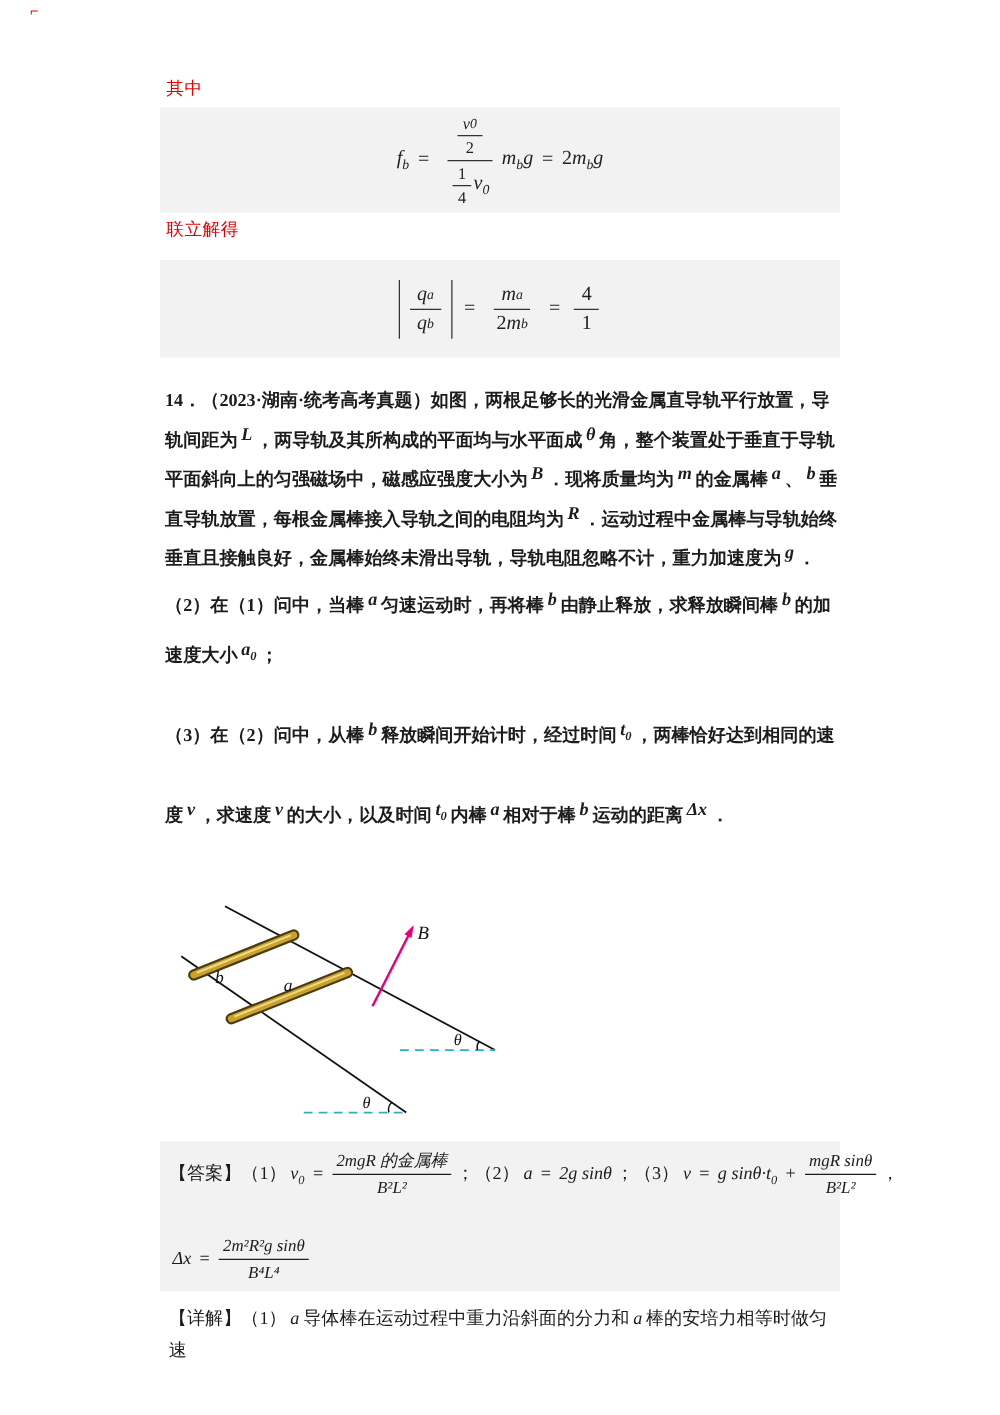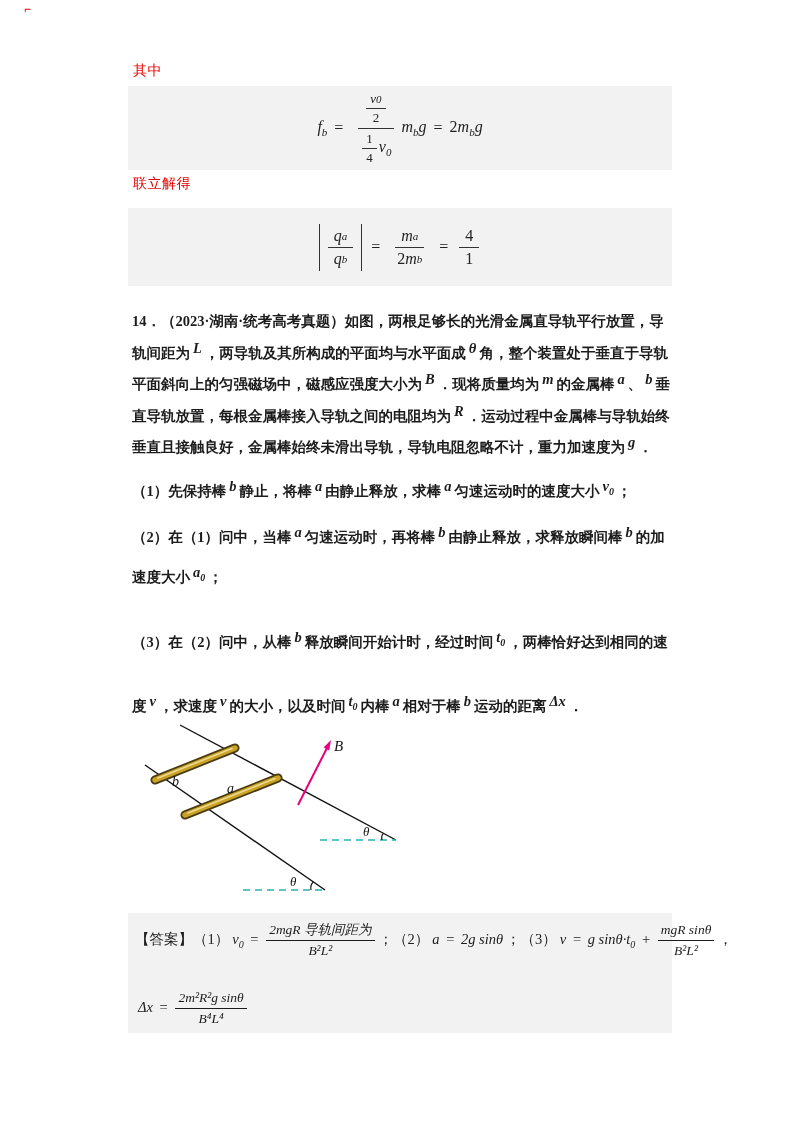--- a/index.html
+++ b/index.html
@@ -141,21 +141,20 @@
       <span class="mo">=</span>
       <span class="vfrac">
         <span class="vnum mn">4</span>
         <span class="vden mn">1</span>
       </span>
     </div>
   </div>
 
   <div class="abs" style="left:132px; top:306px; width:546px;font-weight:bold;">
     <p class="rich p-intro"><span>14．（2023·湖南·统考高考真题）如图，两根足够长的光滑金属直导轨平行放置，导轨间距为</span><span class="mvar raised">L</span><span>，两导轨及其所构成的平面均与水平面成</span><span class="mvar raised">θ</span><span>角，整个装置处于垂直于导轨平面斜向上的匀强磁场中，磁感应强度大小为</span><span class="mvar raised">B</span><span>．现将质量均为</span><span class="mvar raised">m</span><span>的金属棒</span><span class="mvar raised">a</span><span>、</span><span class="mvar raised">b</span><span>垂直导轨放置，每根金属棒接入导轨之间的电阻均为</span><span class="mvar raised">R</span><span>．运动过程中金属棒与导轨始终垂直且接触良好，金属棒始终未滑出导轨，导轨电阻忽略不计，重力加速度为</span><span class="mvar raised">g</span><span>．</span></p>
-    <p class="rich p-q1"><span>（1）先保持棒</span><span class="mvar raised">b</span><span>静止，将棒</span><span class="mvar raised">a</span><span>由静止释放，求棒</span><span class="mvar raised">a</span><span>匀速运动时的速度大小</span><span class="mvar raised">v<sub>0</sub></span><span>；</span></p>
     <p class="rich p-q2"><span>（2）在（1）问中，当棒</span><span class="mvar raised">a</span><span>匀速运动时，再将棒</span><span class="mvar raised">b</span><span>由静止释放，求释放瞬间棒</span><span class="mvar raised">b</span><span>的加速度大小</span><span class="mvar raised">a<sub>0</sub></span><span>；</span></p>
     <p class="rich p-q3"><span>（3）在（2）问中，从棒</span><span class="mvar raised">b</span><span>释放瞬间开始计时，经过时间</span><span class="mvar raised">t<sub>0</sub></span><span>，两棒恰好达到相同的速度</span><span class="mvar raised">v</span><span>，求速度</span><span class="mvar raised">v</span><span>的大小，以及时间</span><span class="mvar raised">t<sub>0</sub></span><span>内棒</span><span class="mvar raised">a</span><span>相对于棒</span><span class="mvar raised">b</span><span>运动的距离</span><span class="mvar raised">Δx</span><span>．</span></p>
   </div>
 
   <div class="abs" style="left:130px; top:710px; width:300px; height:200px;">
     <svg width="300" height="200" viewBox="0 0 300 200">
 
       <line x1="50" y1="15" x2="266" y2="130" stroke="#111111" stroke-width="1.4"></line>
       <line x1="15" y1="55" x2="195" y2="180" stroke="#111111" stroke-width="1.4"></line>
 
@@ -185,26 +184,27 @@
       <text x="42" y="76" class="fig-var">b</text>
       <text x="97" y="83" class="fig-var">a</text>
       <text x="204" y="41" class="fig-B">B</text>
       <text x="233" y="126" class="fig-theta">θ</text>
       <text x="160" y="176" class="fig-theta">θ</text>
     </svg>
   </div>
 
   <div class="abs panel" style="left:128px; top:913px; width:544px; height:120px; flex-direction:column; align-items:flex-start; justify-content:center; padding:0 7px; box-sizing:border-box;gap:12px;">
     <div class="rich red ans-line"><span>【答案】（1）</span><span class="mvar">v<sub>0</sub></span><span> = </span><span class="frac">
-          <span class="fnum">2mgR 导轨间距为</span>
+          <span class="fnum">2mgR 的金属棒</span>
           <span class="fden">B²L²</span>
         </span><span>；（2）</span><span class="mvar">a</span><span> = </span><span class="mvar">2g sinθ</span><span>；（3）</span><span class="mvar">v</span><span> = </span><span class="mvar">g sinθ·t<sub>0</sub></span><span> + </span><span class="frac">
           <span class="fnum">mgR sinθ</span>
           <span class="fden">B²L²</span>
         </span><span>，</span></div>
     <div class="rich red ans-line"><span class="mvar">Δx</span><span> = </span><span class="frac">
           <span class="fnum">2m²R²g sinθ</span>
           <span class="fden">B⁴L⁴</span>
         </span></div>
   </div>
 
+  <div class="abs rich red detail-line" style="left:135px; top:1042px; width:540px;"><span>【详解】（1）</span><span class="mvar">a</span><span>导体棒在运动过程中重力沿斜面的分力和</span><span class="mvar">a</span><span>棒的安培力相等时做匀速</span></div>
 
 </div>
 
 </body></html>

